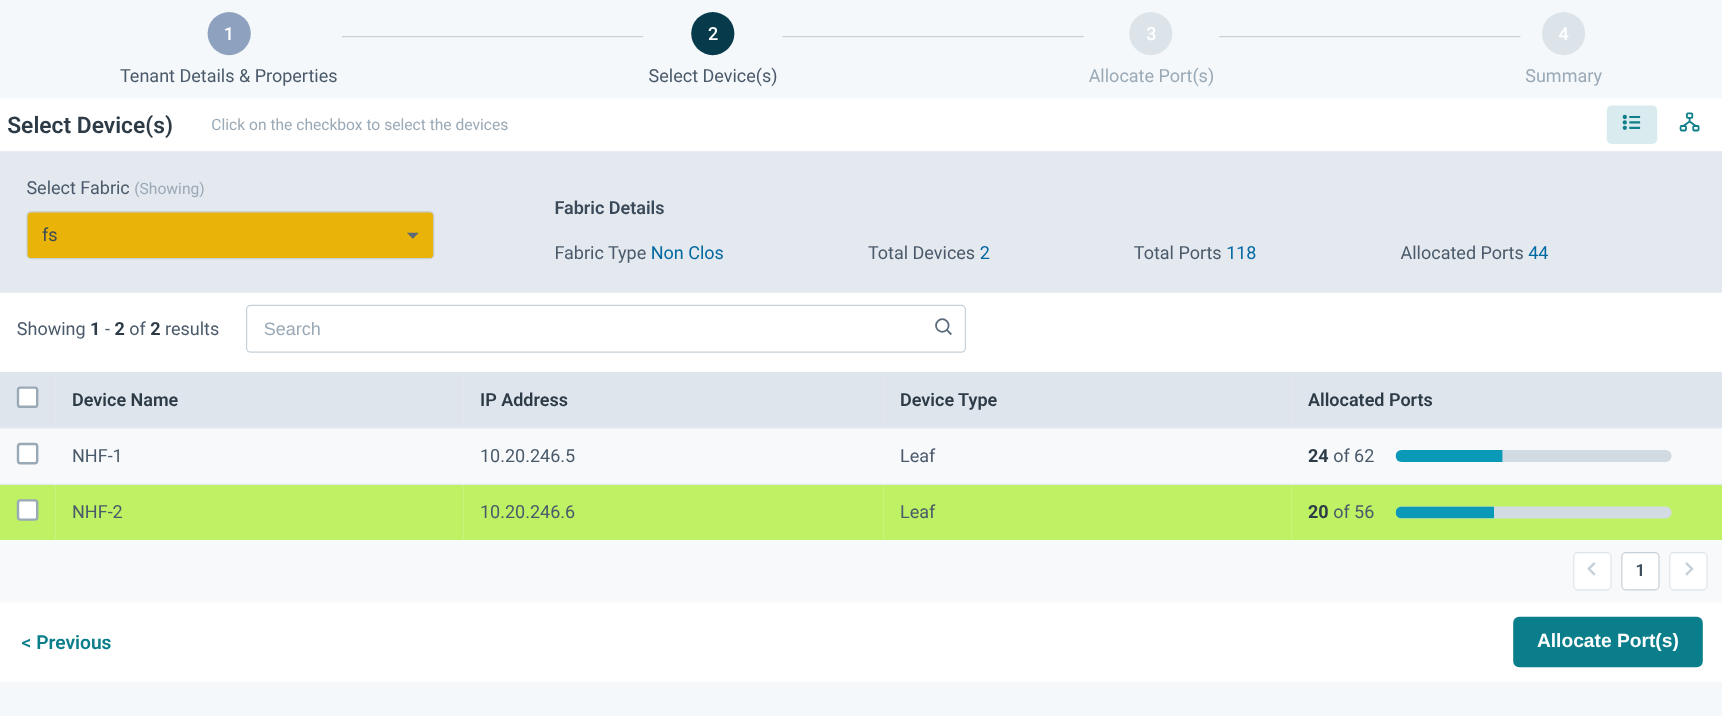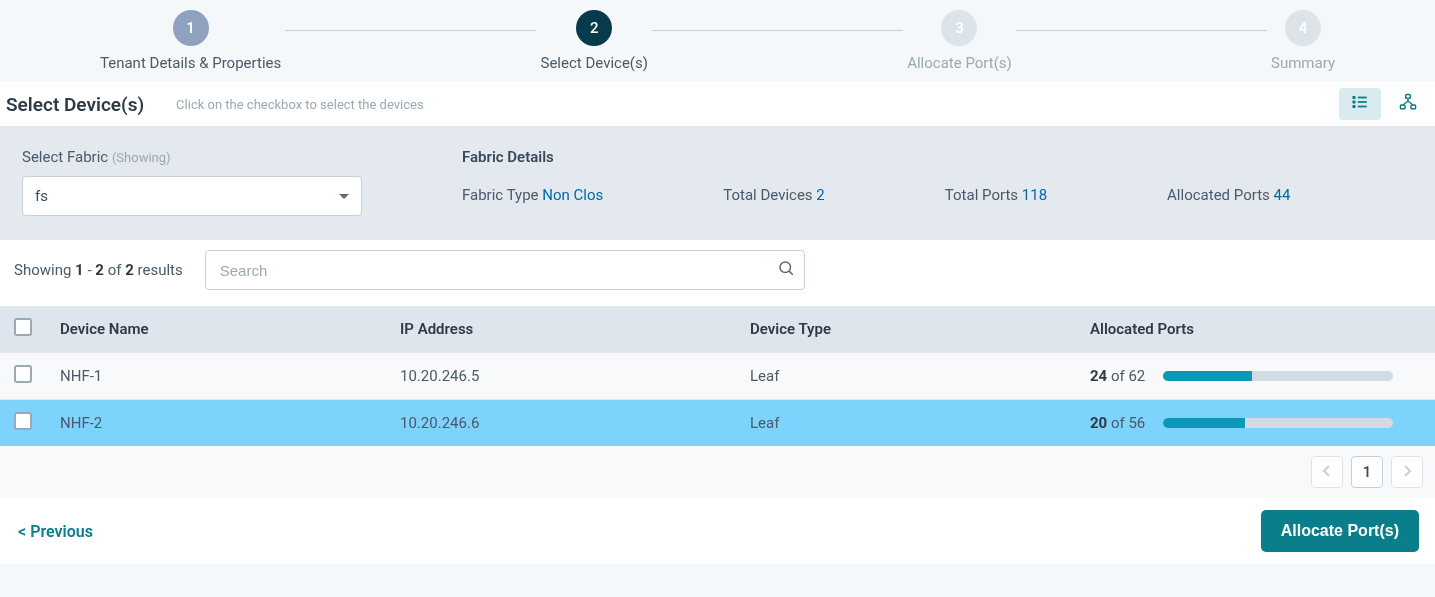--- a/index.html
+++ b/index.html
@@ -56,26 +56,26 @@
   
   .fabric-panel {
     background: #e4e8ef;
     padding: 22px 22px 24px 22px;
     display: flex; align-items: flex-start; gap: 60px;
   }
   .fabric-select-col { width: 380px; }
   .fabric-label { font-size: 15px; color: #4a5a6a; margin-bottom: 10px; }
   .fabric-label .opt { color: #9aa9b6; font-size: 13px; }
   .fabric-select {
-    background: #ffffff; border: 1px solid #c6d0d8; border-radius: 4px;
+    background: #eab308; border: 1px solid #c6d0d8; border-radius: 4px;
     height: 40px; width: 340px; display: flex; align-items: center; justify-content: space-between;
     padding: 0 12px; font-size: 15px; color: #3a4a5a; cursor: pointer;
   }
   .caret-down { width: 0; height: 0; border-left: 5px solid transparent; border-right: 5px solid transparent; border-top: 5px solid #5a6a7a; }
-  .fabric-details { flex: 1; }
+  .fabric-details { flex: 1; margin-top: 16px; }
   .fabric-details-title { font-size: 15px; font-weight: 600; color: #3a4a5a; margin-bottom: 20px; }
   .fabric-stats-row { display: flex; gap: 120px; flex-wrap: wrap; }
   .fabric-stat { font-size: 15px; color: #4a5a6a; }
   .fabric-stat b { color: #0369a1; font-weight: 400; }
 
   
   .results-bar {
     background: #fff; padding: 10px 14px 16px 14px;
     display: flex; align-items: center; gap: 22px;
   }
@@ -97,21 +97,21 @@
 
   
   .tbl { width: 100%; border-collapse: collapse; }
   .tbl thead tr { background: #dfe5ec; }
   .tbl th {
     text-align: left; font-size: 15px; font-weight: 600; color: #2d3b47;
     padding: 12px 14px;
   }
   .tbl td {
     font-size: 15px; color: #4a5a6a; padding: 12px 14px; border-top: 1px solid #e4e8ef;
-    background: #7dd3fc;
+    background: #bef264;
   }
   .tbl tbody tr:nth-child(odd) td { background: #f7f9fb; }
   .chk-col { width: 42px; }
   .chk {
     width: 18px; height: 18px; border: 2px solid #9aa9b6; border-radius: 3px; background: #fff; cursor: pointer;
     display: inline-block;
   }
   .name-col { width: 340px; }
   .ip-col { width: 350px; }
   .type-col { width: 340px; }

